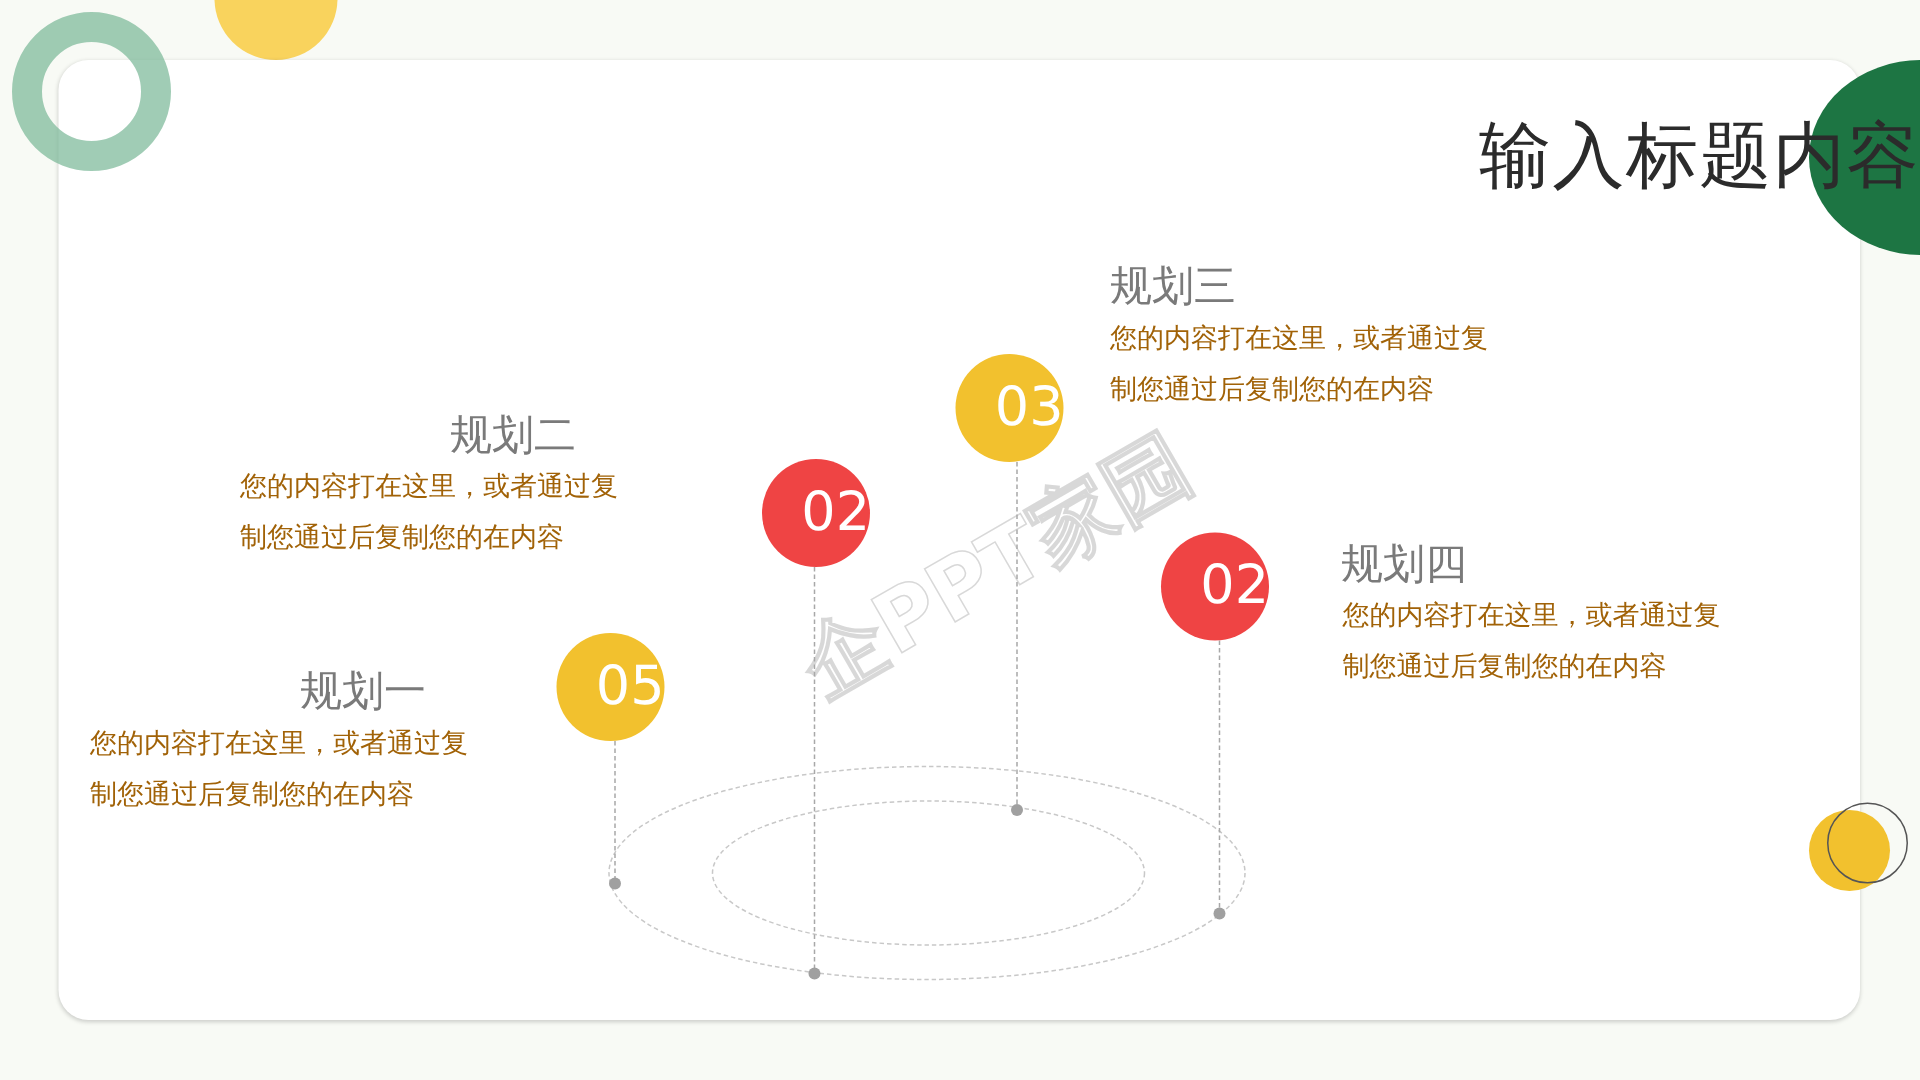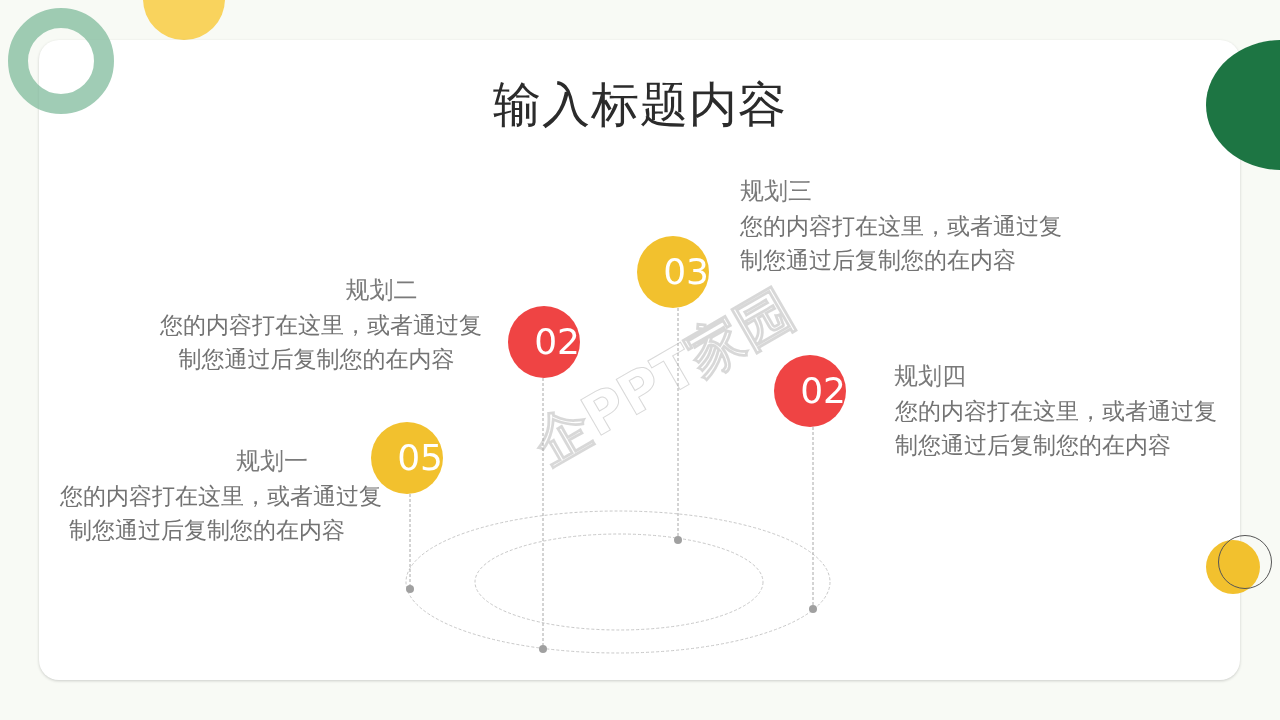--- a/index.html
+++ b/index.html
@@ -27,33 +27,33 @@
   }
   .yellow-br {
     position:absolute; left:1206px; top:540px; width:54px; height:54px;
     border-radius:50%; background:#f2c12e;
   }
   .ring-br {
     position:absolute; left:1218px; top:535px; width:52px; height:52px;
     border-radius:50%; border:1.5px solid #555;
   }
   .title {
-    position:absolute; left:0; width:1280px; top:72px; text-align:center;
+    position:absolute; left:0; width:1280px; top:72px; text-align:right;
     font-size:48px; color:#2b2b2b; letter-spacing:1px; line-height:64px;
   }
   .bubble {
     position:absolute; width:72px; height:72px; border-radius:50%;
     color:#fff; font-size:36px; line-height:72px; text-align:right;
     font-family: "DejaVu Sans", "Liberation Sans", sans-serif;
   }
   .yellow { background:#f2c12e; }
   .green { background:#ef4444; }
-  .item-head { position:absolute; font-size:24px; color:#7a7a7a; line-height:32px; white-space:nowrap; }
-  .item-body { position:absolute; font-size:23px; color:#737373; line-height:34px; white-space:nowrap; }
-  .right { text-align:center; }
+  .item-head { position:absolute; font-size:28px; color:#7a7a7a; line-height:32px; white-space:nowrap; }
+  .item-body { position:absolute; font-size:18px; color:#a16207; line-height:34px; white-space:nowrap; }
+  .right { text-align:left; }
   svg.lines { position:absolute; left:0; top:0; }
   .watermark {
     position:absolute; left:520px; top:340px; font-size:56px; color:transparent;
     -webkit-text-stroke:1px rgba(200,200,200,0.7); transform:rotate(-30deg);
     font-weight:bold; white-space:nowrap;
   }
 </style>
 </head>
 <body>
 

